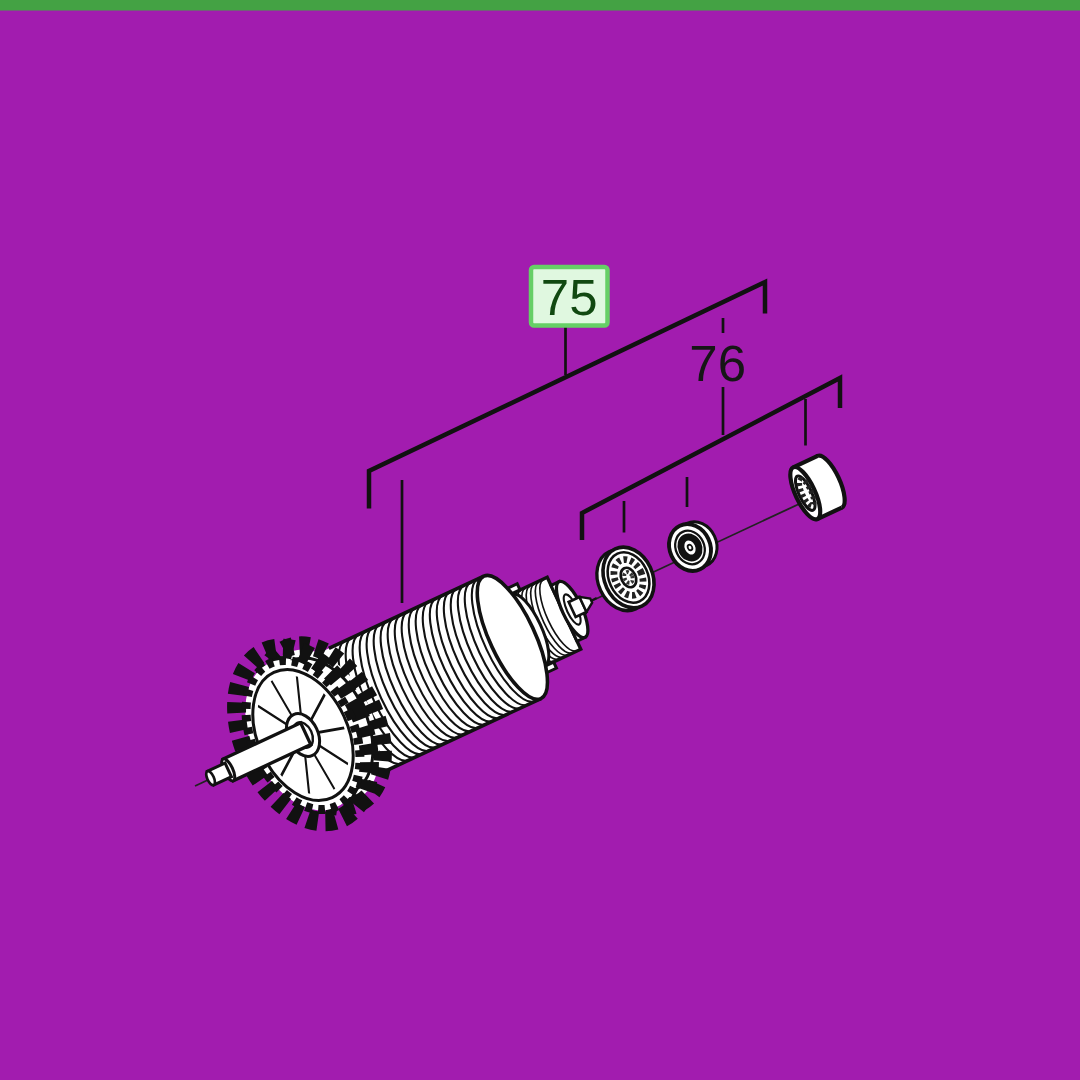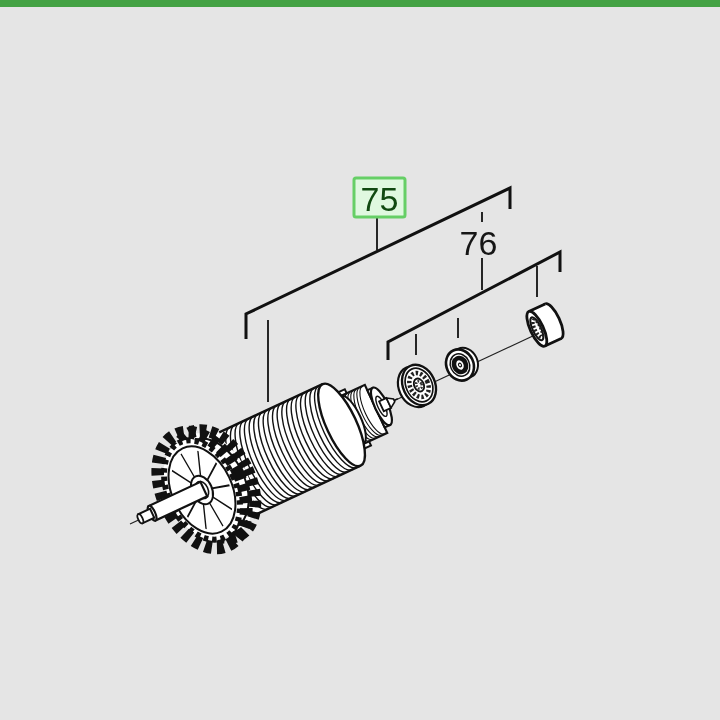--- a/index.html
+++ b/index.html
@@ -1,17 +1,17 @@
 <!DOCTYPE html>
 <html><head>
 <meta charset="utf-8">
 <style>
   html,body{margin:0;padding:0;background:#fff;width:720px;height:720px;overflow:hidden;}
   body{font-family:"Liberation Sans", sans-serif;}
-  #stage{position:relative;width:720px;height:720px;background:#e5e5e5;}
+  #stage{position:relative;width:720px;height:720px;background:#a21caf;}
   svg{position:absolute;left:0;top:0;}
   .ln{stroke:#111;fill:none;}
   .wfill{fill:#fff;stroke:#111;}
   text{font-family:"Liberation Sans", sans-serif;}
 </style>
 </head>
 <body>
 
 <div id="stage">
 <svg width="720" height="720" viewBox="0 0 720 720">

